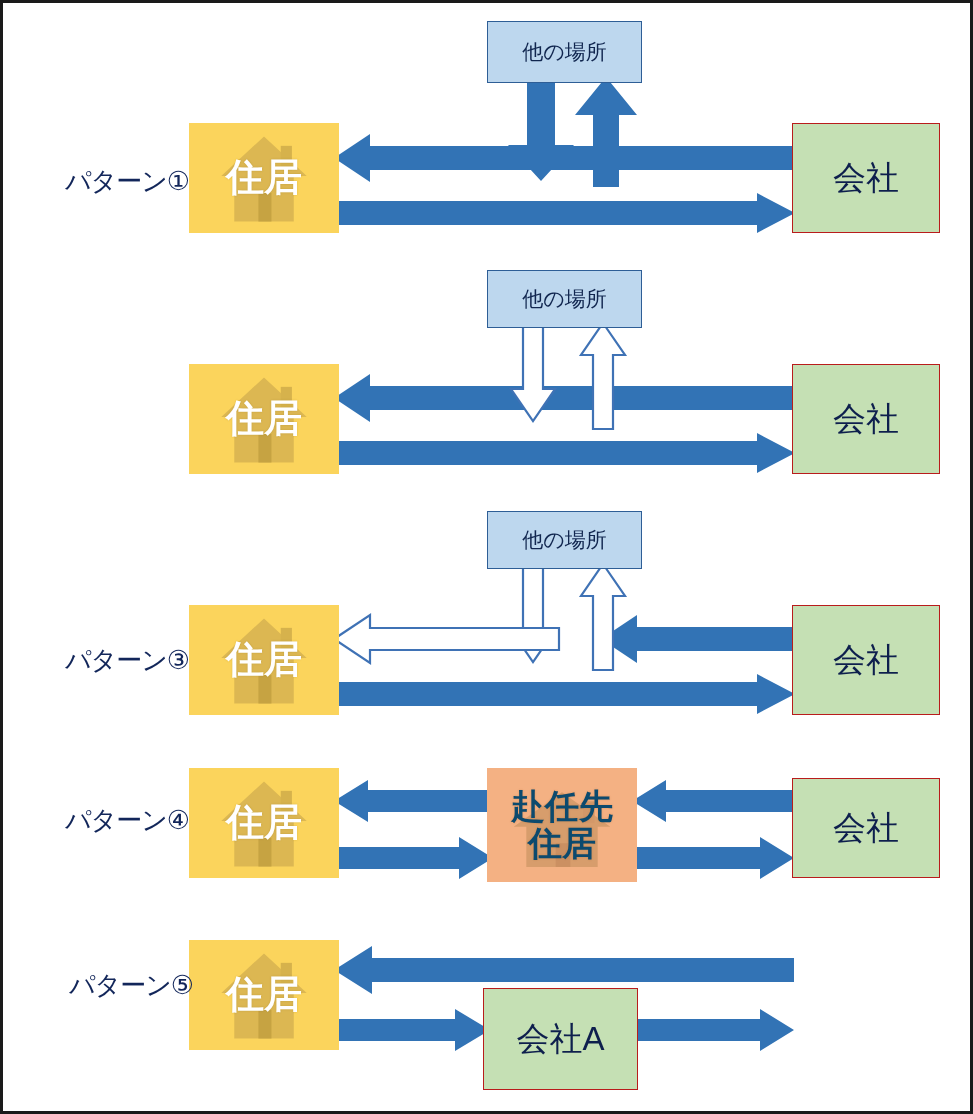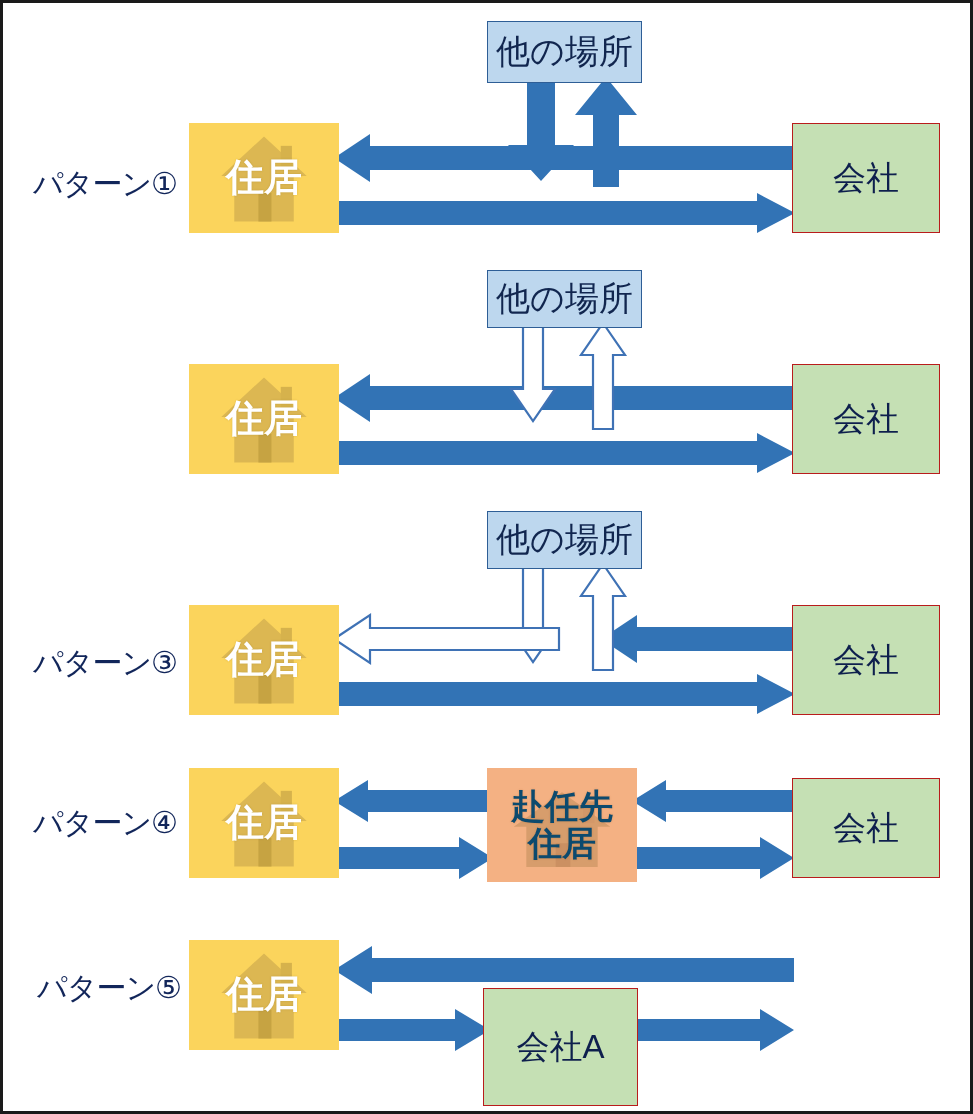--- a/index.html
+++ b/index.html
@@ -20,25 +20,26 @@
     box-sizing:border-box;
     display:flex;align-items:center;justify-content:center;
     text-align:center;
     line-height:1.1;
     z-index:5;
   }
 
   .pattern-label{
     position:absolute;
     color:#12265a;
-    font-size:30px;
+    font-size:26px;
     font-weight:400;
     letter-spacing:-1px;
     white-space:nowrap;
     z-index:6;
+    margin-left:32px;
   }
 
   
   .box-home{
     background:#fbd45c;
     color:#ffffff;
     font-size:38px;
     font-weight:700;
     text-shadow:0 0 2px rgba(120,90,0,.25);
   }
@@ -55,21 +56,21 @@
     background:#c5e0b4;
     border:1px solid #b91c1c;
     color:#0e1f4d;
     font-size:33px;
   }
 
   .box-place{
     background:#bdd7ee;
     border:1px solid #2e5e96;
     color:#11264f;
-    font-size:34px;
+    font-size:21px;
   }
 
   .box-assign{
     background:#f4b183;
     color:#0c4a6e;
     font-size:34px;
     font-weight:700;
     text-shadow:0 0 2px rgba(150,80,20,.3);
   }
   .box-assign .house-wm{
@@ -277,21 +278,21 @@
 
   <div class="node box-home" style="left:186px;top:937px;width:150px;height:110px;">
     <svg class="house-wm" viewBox="0 0 100 100" preserveAspectRatio="none">
       <polygon points="50,6 96,48 82,48 82,96 18,96 18,48 4,48" fill="#c3a14a"></polygon>
       <rect x="68" y="16" width="12" height="26" fill="#b9973f"></rect>
       <rect x="44" y="66" width="14" height="30" fill="#9b7c2e"></rect>
     </svg>
     <span class="lbl">住居</span>
   </div>
 
-  <div class="node box-company" style="left:480px;top:985px;width:155px;height:118px;">
+  <div class="node box-company" style="left:480px;top:985px;width:155px;height:102px;">
     <span class="lbl">会社A</span>
   </div>
 
 
   <div class="arrow" style="left:331px;top:943px;width:460px;height:48px;">
     <svg viewBox="0 0 460 48" preserveAspectRatio="none">
       <polygon points="0,24 38,0 38,12 460,12 460,36 38,36 38,48" fill="#3273b5"></polygon>
     </svg>
   </div>
 

